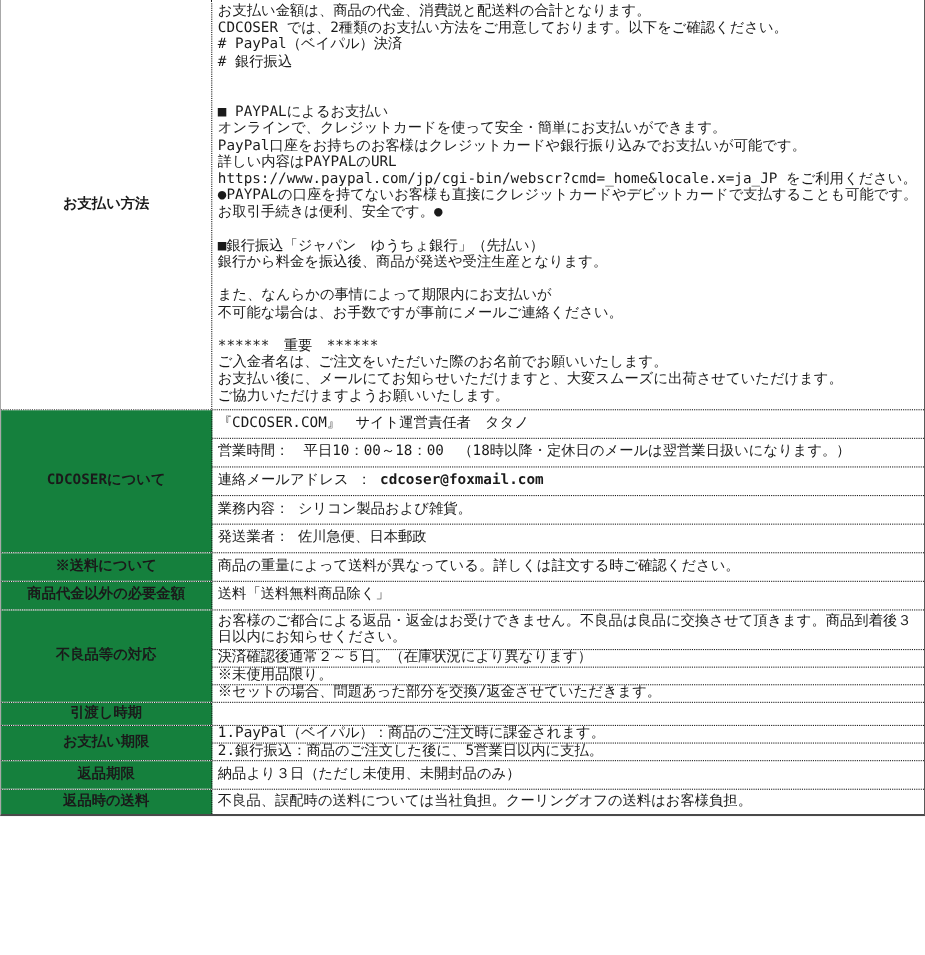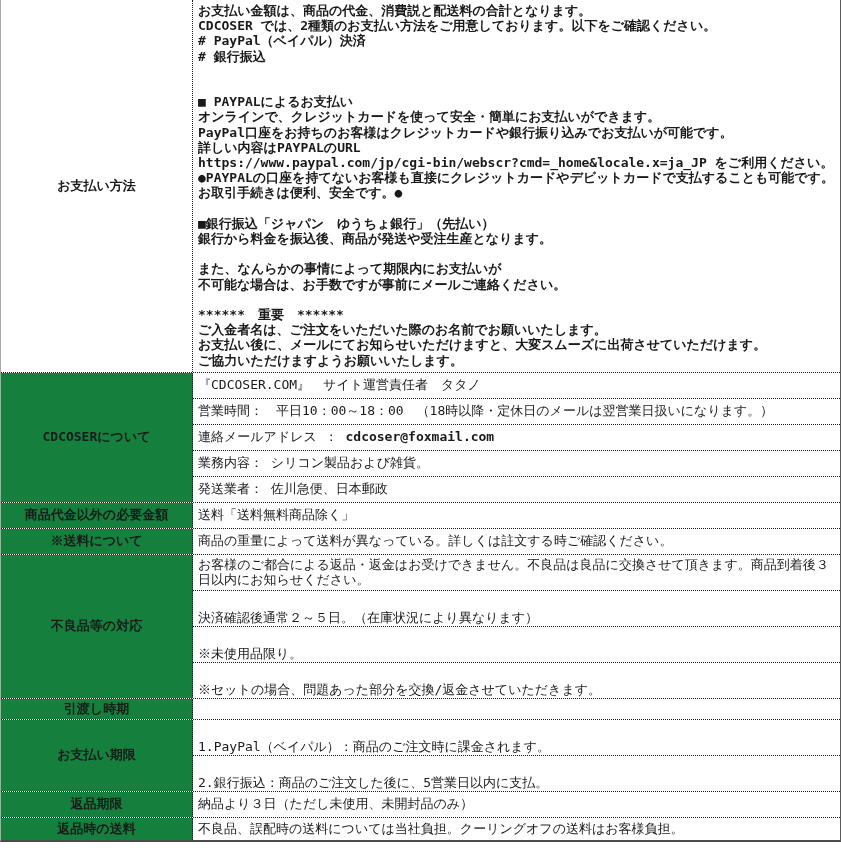--- a/index.html
+++ b/index.html
@@ -51,38 +51,36 @@
     flex-direction: column;
     justify-content: stretch;
   }
   .content > div:not(:last-child) {
     border-bottom: 1px dotted #1a1a1a;
   }
   .block {
     padding: 3px 5px 4px 5px;
     line-height: 15.2px;
     overflow-wrap: anywhere;
-    font-weight: bold;
   }
   .sub {
     padding: 5px 5px 6px 5px;
     line-height: 14px;
     overflow-wrap: anywhere;
     flex: 1 1 auto;
   }
   .sub2 {
     padding: 2px 5px 3px 5px;
     line-height: 15px;
     overflow-wrap: anywhere;
   }
   .tight {
     padding: 0 5px 1px 5px;
     line-height: 14px;
     overflow-wrap: anywhere;
-    margin-top: 20px;
   }
   .wide {
     padding: 2px 5px 3px 5px;
     line-height: 17.5px;
     overflow-wrap: anywhere;
   }
   b.email {
     font-weight: bold;
   }
 </style>
@@ -103,30 +101,30 @@
     <div class="content">
       <div class="sub">『CDCOSER.COM』　サイト運営責任者　タタノ</div>
       <div class="sub">営業時間：　平日10：00～18：00　（18時以降・定休日のメールは翌営業日扱いになります。）</div>
       <div class="sub"><span>連絡メールアドレス ： </span><b class="email">cdcoser@foxmail.com</b></div>
       <div class="sub">業務内容： シリコン製品および雑貨。</div>
       <div class="sub">発送業者： 佐川急便、日本郵政</div>
     </div>
   </div>
 
   <div class="row">
-    <div class="label">商品代金以外の必要金額</div>
+    <div class="label">※送料について</div>
     <div class="content">
-      <div class="sub">送料「送料無料商品除く」</div>
+      <div class="sub">商品の重量によって送料が異なっている。詳しくは註文する時ご確認ください。</div>
     </div>
   </div>
 
   <div class="row">
-    <div class="label">※送料について</div>
+    <div class="label">商品代金以外の必要金額</div>
     <div class="content">
-      <div class="sub">商品の重量によって送料が異なっている。詳しくは註文する時ご確認ください。</div>
+      <div class="sub">送料「送料無料商品除く」</div>
     </div>
   </div>
 
   <div class="row">
     <div class="label">不良品等の対応</div>
     <div class="content">
       <div class="sub2">お客様のご都合による返品・返金はお受けできません。不良品は良品に交換させて頂きます。商品到着後３日以内にお知らせください。</div>
       <div class="tight">決済確認後通常２～５日。（在庫状況により異なります）</div>
       <div class="tight">※未使用品限り。</div>
       <div class="tight">※セットの場合、問題あった部分を交換/返金させていただきます。</div>

